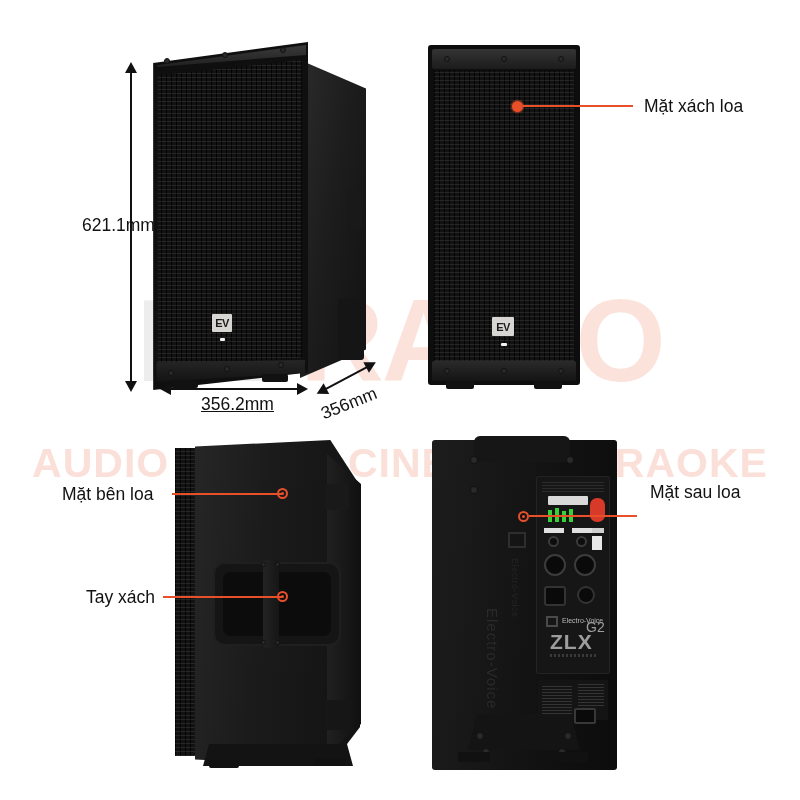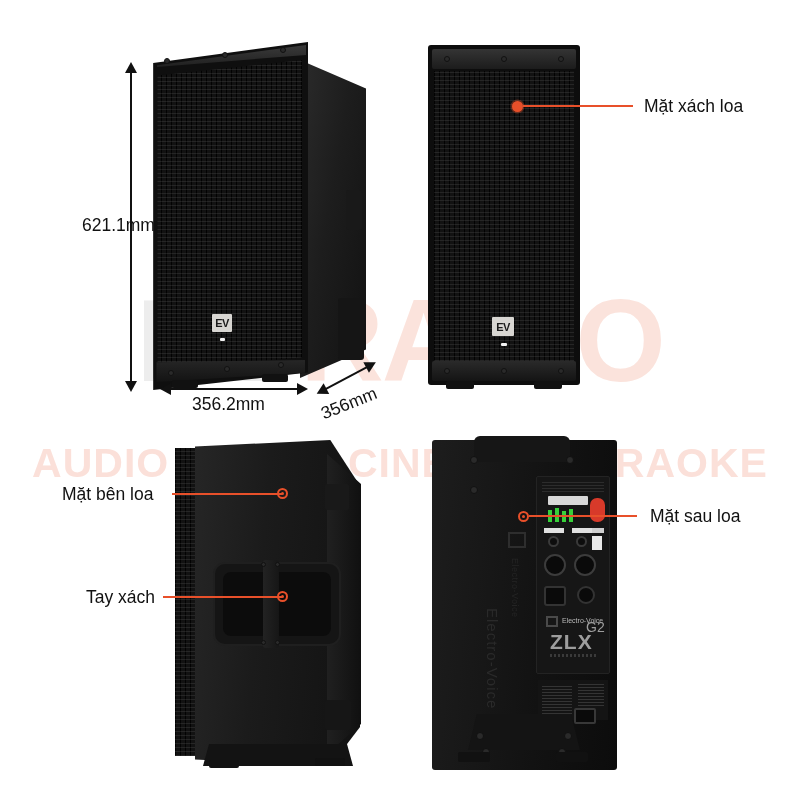--- a/index.html
+++ b/index.html
@@ -291,21 +291,21 @@
       <div class="dim-line-v" style="left:130px;top:70px;height:312px;"></div>
       <div class="arrow down" style="left:125px;top:381px;"></div>
       <div class="dim-line-h" style="left:124px;top:64px;width:0;"></div>
       <div class="dim-label" style="left:82px;top:215px;">621.1mm</div>
     </div>
 
     <div>
       <div class="arrow left" style="left:160px;top:383px;"></div>
       <div class="dim-line-h" style="left:170px;top:388px;width:128px;"></div>
       <div class="arrow right" style="left:297px;top:383px;"></div>
-      <div class="dim-label" style="left:192px;top:394px;">356.2mm</div>
+      <div class="dim-label" style="left:201px;top:394px;text-decoration:underline;">356.2mm</div>
     </div>
 
     <div class="diag-dim" style="left:318px;top:392px;width:66px;transform:rotate(-28deg);">
       <div class="arrow left" style="left:-2px;top:-5px;"></div>
       <div class="dim-line-h" style="left:8px;top:0px;width:48px;"></div>
       <div class="arrow right" style="left:54px;top:-5px;"></div>
     </div>
     <div class="dim-label rot" style="left:322px;top:404px;">356mm</div>
 
     <div>
@@ -322,17 +322,17 @@
 
     <div>
       <div class="callout-label" style="left:86px;top:587px;">Tay xách</div>
       <div class="leader" style="left:163px;top:596px;width:119px;"></div>
       <div class="marker ring" style="left:277px;top:591px;"></div>
     </div>
 
     <div>
       <div class="marker ring" style="left:518px;top:511px;"></div>
       <div class="leader" style="left:529px;top:515px;width:108px;"></div>
-      <div class="callout-label" style="left:650px;top:506px;">Mặt sau loa</div>
+      <div class="callout-label" style="left:650px;top:482px;">Mặt sau loa</div>
     </div>
 
   </div>
 </div>
 
 </body></html>

